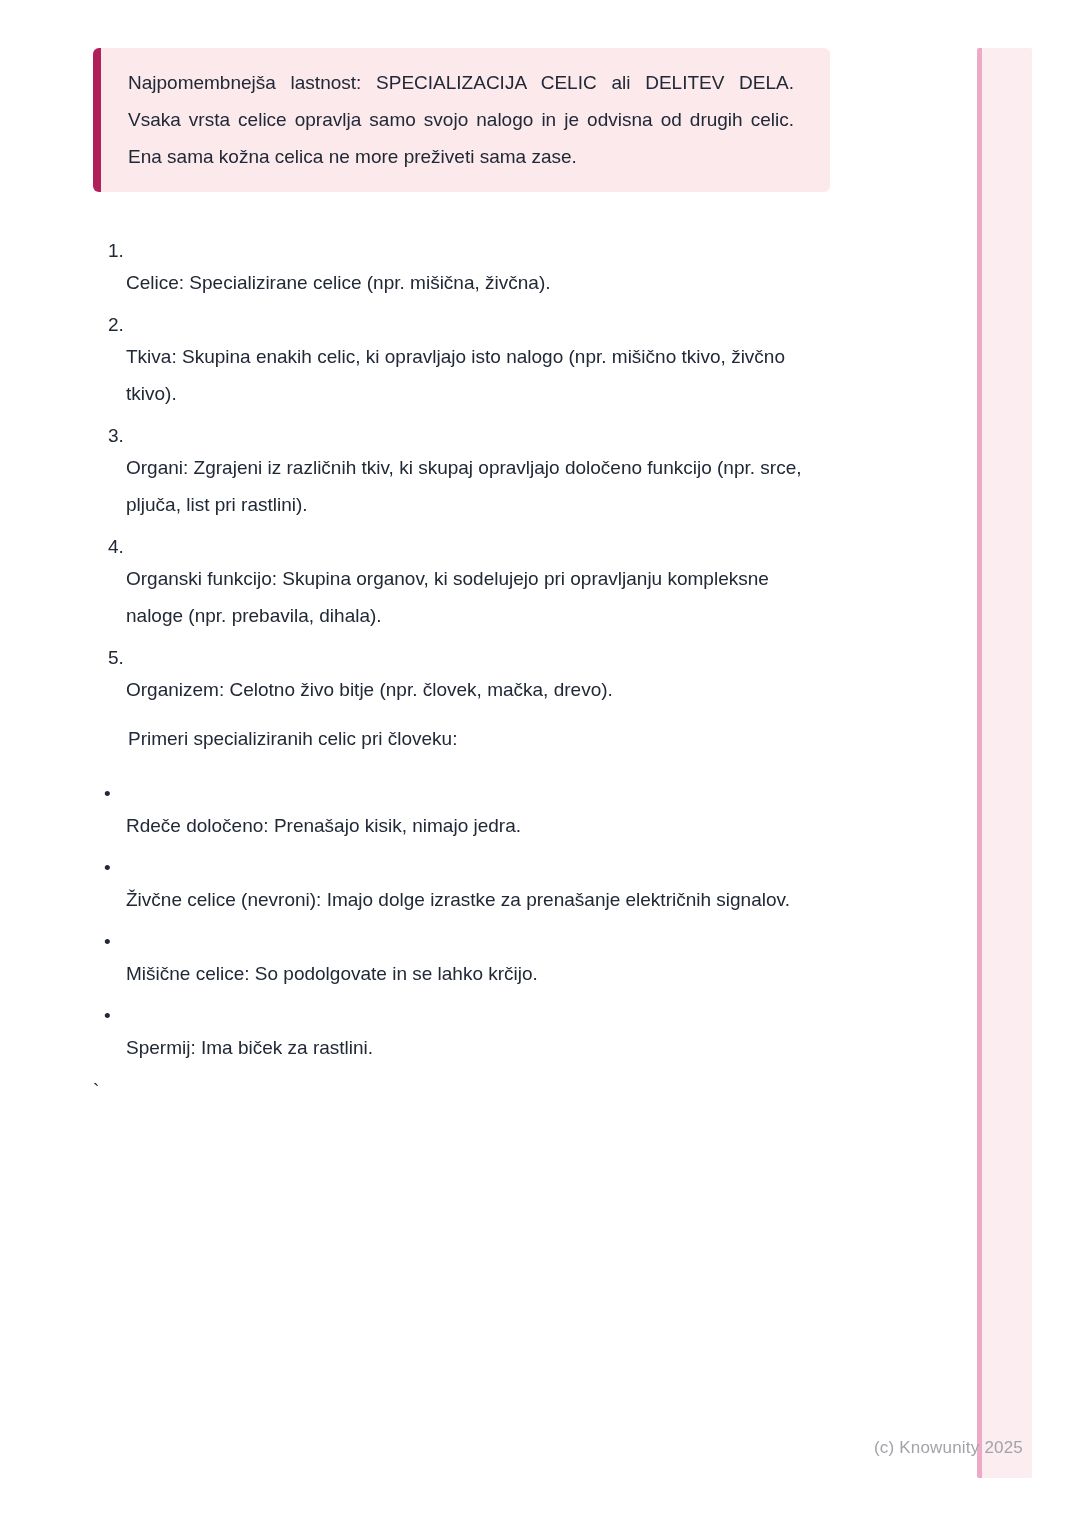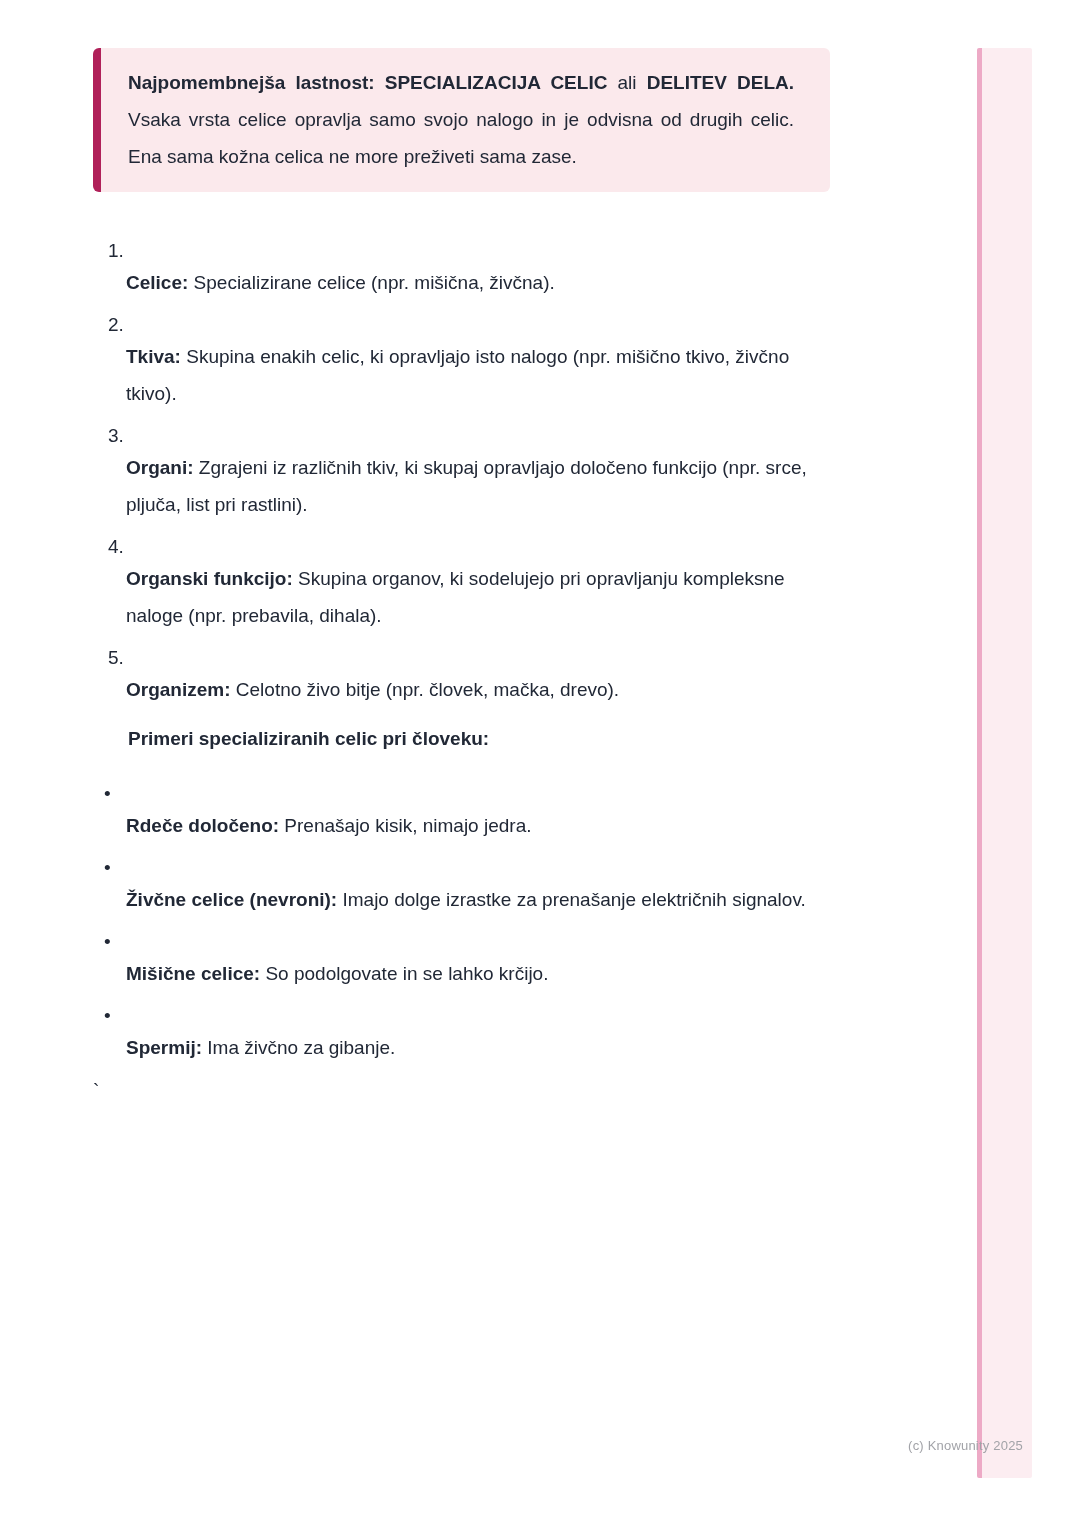--- a/index.html
+++ b/index.html
@@ -47,39 +47,39 @@
 
   .callout {
     background: var(--callout_bg, #fbe9ec);
     border-left: 8px solid var(--callout_border, #b02059);
     border-radius: 6px;
     padding: 16px 36px 17px 27px;
     margin-bottom: 40px;
   }
   .callout p { text-align: justify; }
 
-  strong { font-weight: bold; }
+  strong { font-weight: normal; }
 
   .para { margin-bottom: 18px; }
   .h2 { margin-top: 12px; margin-bottom: 18px; margin-left: 35px; }
 
   .list { }
   .li { display: flex; margin-bottom: 5px; }
   .li .marker { flex: 0 0 33px; }
   .li.numbered .marker { padding-left: 15px; }
   .li.bulleted .marker { padding-left: 11px; }
   .li .li-body { flex: 1 1 auto; margin-top: 32px; }
 
   .stray { margin-top: 6px; font-size: 19px; line-height: 37px; }
 
   .footer {
     position: absolute;
     top: 1438px;
     right: 57px;
-    font-size: 13px;
+    font-size: 17px;
     letter-spacing: 0.2px;
     color: var(--footer_text, #a2a3a8);
     z-index: 2;
   }
 </style>
 </head>
 <body>
 
 <div class="stripe"></div>
 
@@ -156,21 +156,21 @@
       <span class="marker">•</span>
       <div class="li-body">
         <strong>Mišične celice:</strong>
         <span>So podolgovate in se lahko krčijo.</span>
       </div>
     </div>
     <div class="li bulleted">
       <span class="marker">•</span>
       <div class="li-body">
         <strong>Spermij:</strong>
-        <span>Ima živčno za gibanje.</span>
+        <span>Ima biček za rastlini.</span>
       </div>
     </div>
   </div>
 
   <div class="stray">`</div>
 
 </div>
 
 <div class="footer">(c) Knowunity 2025</div>
 

